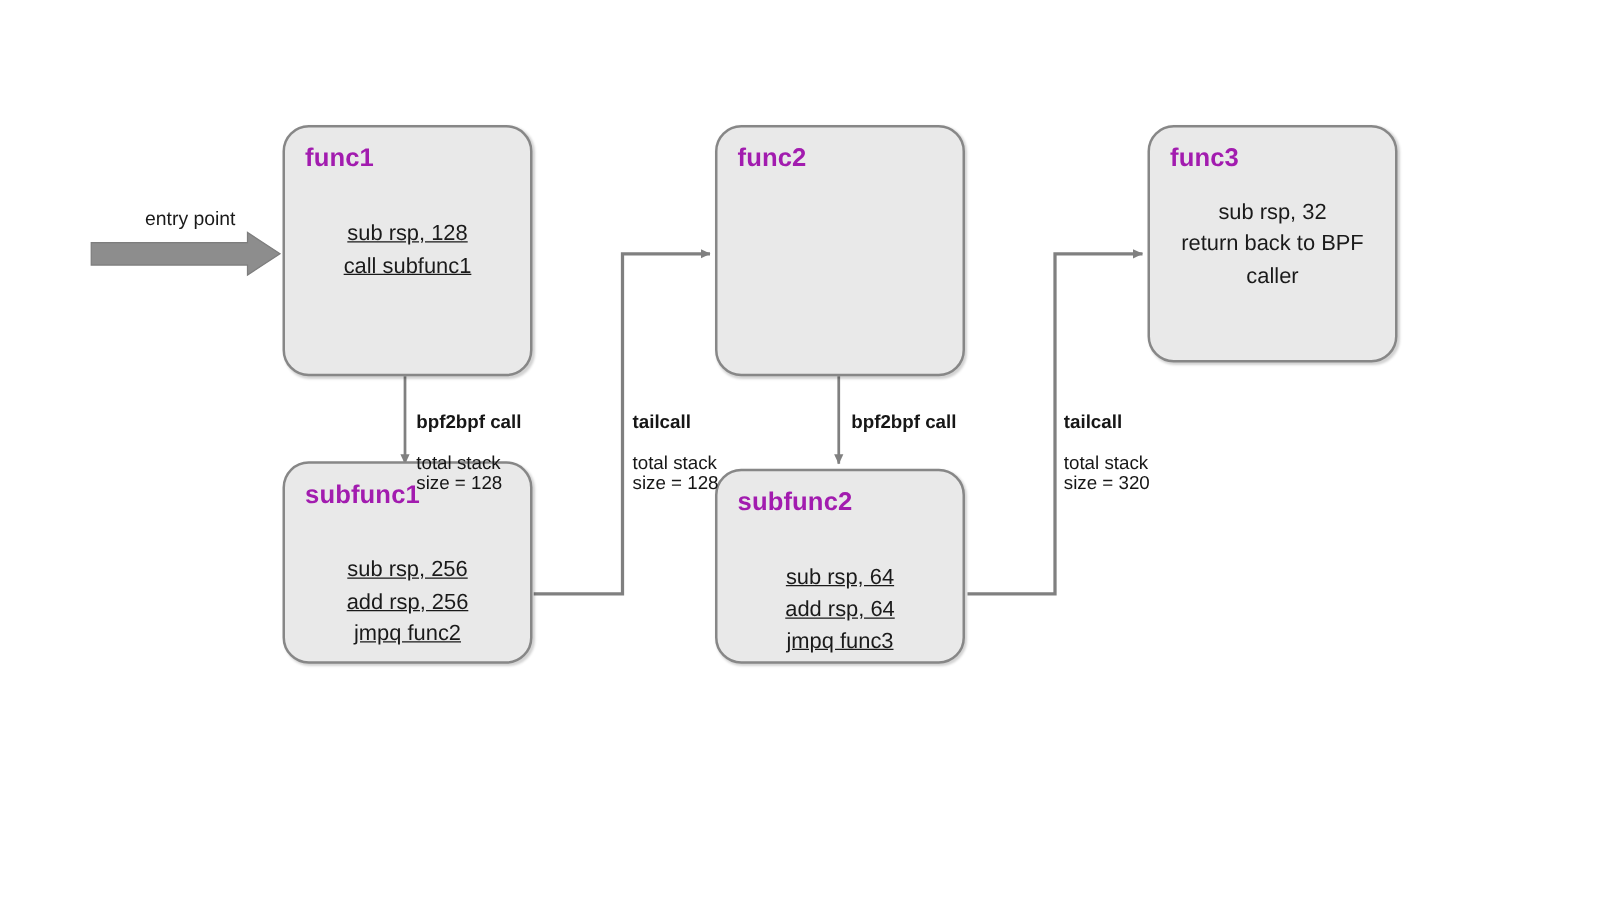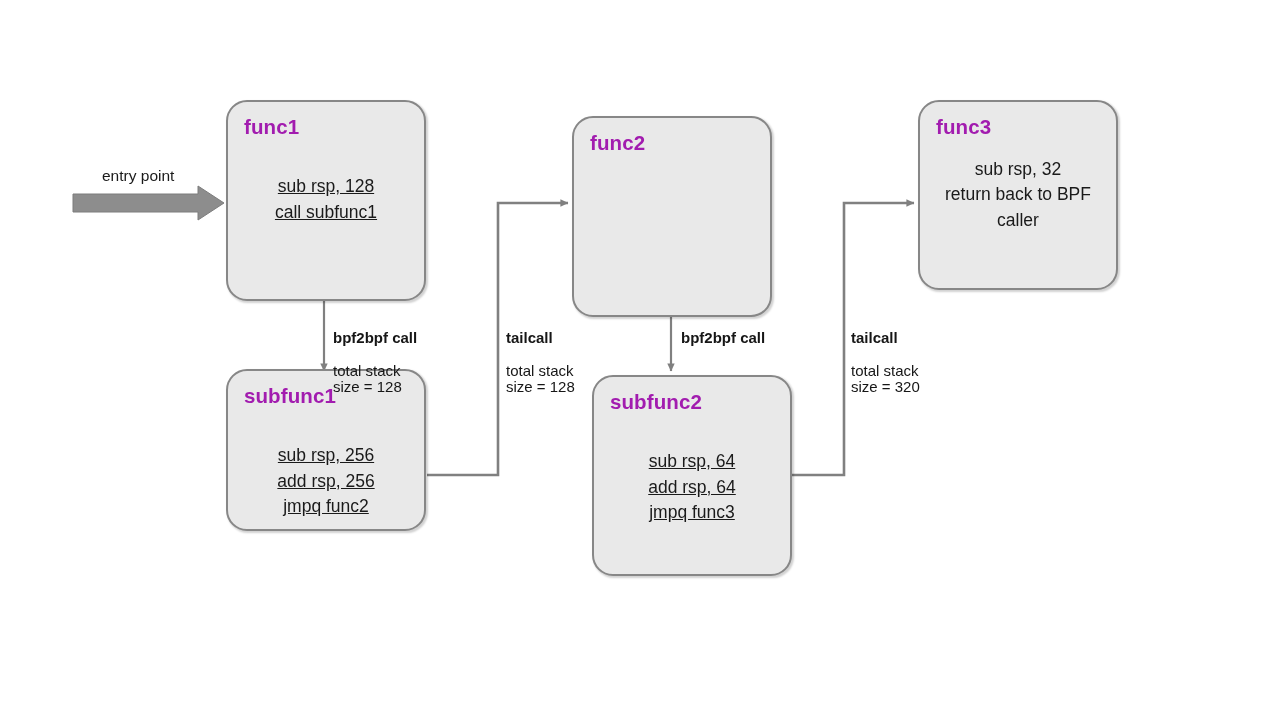--- a/index.html
+++ b/index.html
@@ -116,49 +116,49 @@
 
     <g>
       <path d="M671,301 L671,371" fill="none" stroke="#808080" stroke-width="2.2" marker-end="url(#arrowThin)"></path>
     </g>
 
     <g>
       <path d="M774,475 L844,475 L844,203 L914,203" fill="none" stroke="#808080" stroke-width="2.6" stroke-linejoin="miter" marker-end="url(#arrowThin)"></path>
     </g>
   </svg>
 
-  <div class="entry-text" style="left:102px; top:167px;">entry point</div>
+  <div class="entry-text" style="left:116px; top:167px;">entry point</div>
 
   <div class="node" style="left:226px; top:100px; width:200px; height:201px;">
     <div class="node-title">func1</div>
     <div class="node-body body-top">sub rsp, 128
 call subfunc1</div>
   </div>
 
-  <div class="node" style="left:572px; top:100px; width:200px; height:201px;margin-top:16px;">
+  <div class="node" style="left:572px; top:100px; width:200px; height:201px;">
     <div class="node-title">func2</div>
   </div>
 
   <div class="node" style="left:918px; top:100px; width:200px; height:190px;">
     <div class="node-title">func3</div>
     <div class="node-body body-mid">
       <span>sub rsp, 32
 return back to BPF
 caller</span>
     </div>
   </div>
 
   <div class="node" style="left:226px; top:369px; width:200px; height:162px;">
     <div class="node-title">subfunc1</div>
     <div class="node-body body-top">sub rsp, 256
 add rsp, 256
 jmpq func2</div>
   </div>
 
-  <div class="node" style="left:592px; top:375px; width:200px; height:201px;padding-left:13px;">
+  <div class="node" style="left:572px; top:375px; width:200px; height:156px;padding-left:13px;">
     <div class="node-title">subfunc2</div>
     <div class="node-body body-top">sub rsp, 64
 add rsp, 64
 jmpq func3</div>
   </div>
 
   <div class="edge-label" style="left:333px; top:313px; width:120px;">
     <span class="lbl-head">bpf2bpf call</span>
     <span class="lbl-rest">total stack
 size = 128</span>

